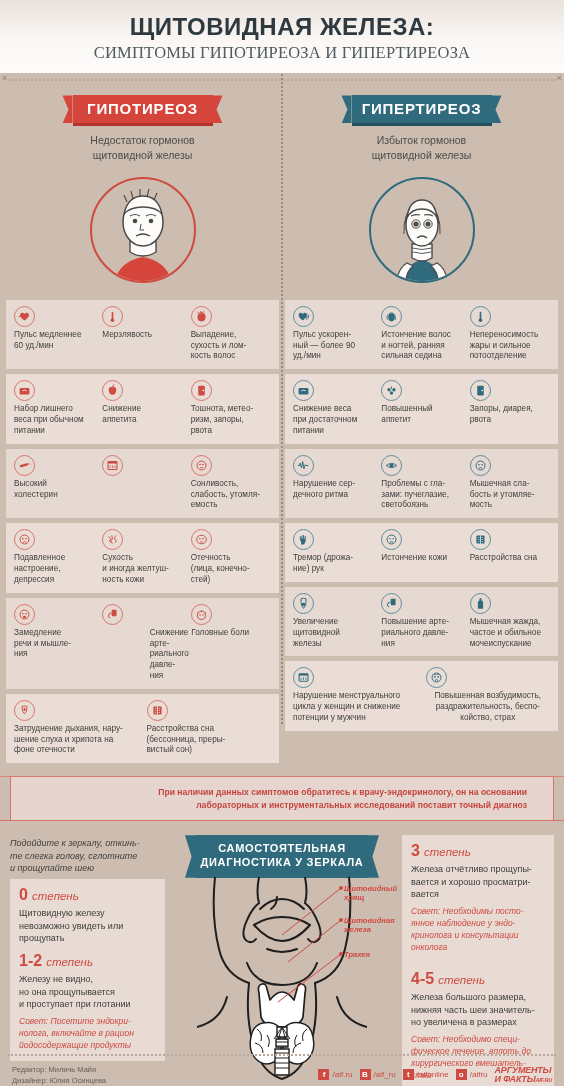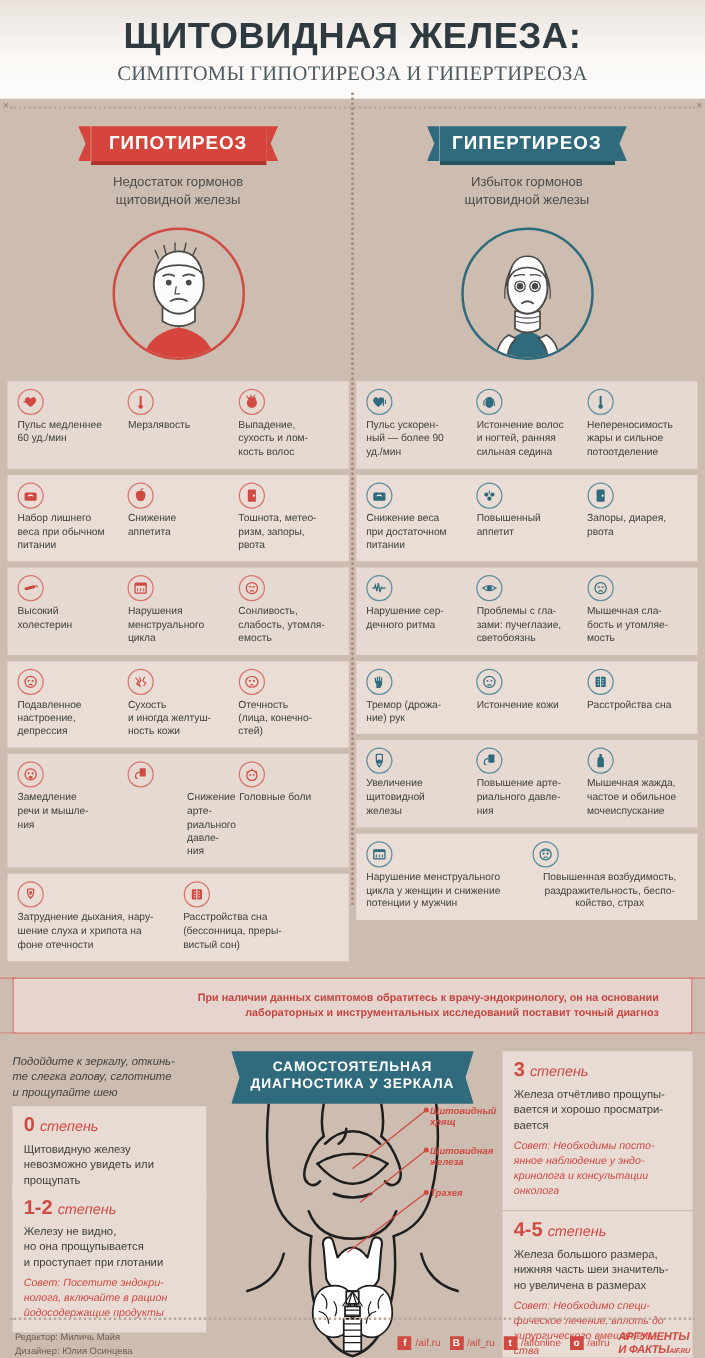--- a/index.html
+++ b/index.html
@@ -13,21 +13,21 @@
   }
   .page { width: 564px; height: 1086px; position: relative; }
 
   
   .header {
     background: linear-gradient(to bottom, #e9e2dc 0%, #faf7f4 55%, #fdfcfb 100%);
     padding: 14px 10px 10px;
     text-align: center;
   }
   .title-main {
-    font-size: 29px; font-weight: bold; letter-spacing: .5px;
+    font-size: 24px; font-weight: bold; letter-spacing: .5px;
     color: #2e3a40; line-height: 1.1;
   }
   .title-sub {
     font-family: "Liberation Serif", serif;
     font-size: 16.5px; color: #4f5b61; margin-top: 3px; letter-spacing: .2px;
   }
   .dotted-rule {
     border-top: 2px dotted #b9a89c;
     margin: 6px 8px 0;
     position: relative;
@@ -313,23 +313,20 @@
 холестерин</div>
           </div>
           <div class="sym-cell">
             <div class="sym-icon">
               <svg width="13" height="13" viewBox="0 0 16 16">
                   <rect x="2.5" y="3" width="11" height="10" rx="1" fill="none" stroke="#cf4a41" stroke-width="1.3"></rect>
                   <rect x="2.5" y="3" width="11" height="2.6" fill="#cf4a41"></rect>
                   <path d="M5 8 v3 M8 8 v3 M11 8 v3" stroke="#cf4a41" stroke-width="1"></path>
                 </svg>
             </div>
-            <div class="sym-text" style="white-space: pre-line;">Нарушения
-менструального
-цикла</div>
           </div>
           <div class="sym-cell">
             <div class="sym-icon">
               <svg width="13" height="13" viewBox="0 0 16 16">
                   <circle cx="8" cy="8" r="5.5" fill="none" stroke="#cf4a41" stroke-width="1.2"></circle>
                   <path d="M5 7 q1.3-1 2.6 0 M8.4 7 q1.3-1 2.6 0" stroke="#cf4a41" stroke-width="1.1" fill="none"></path>
                   <path d="M6 11 q2-1 4 0" stroke="#cf4a41" stroke-width="1.1" fill="none"></path>
                 </svg>
             </div>
             <div class="sym-text" style="white-space: pre-line;">Сонливость,

